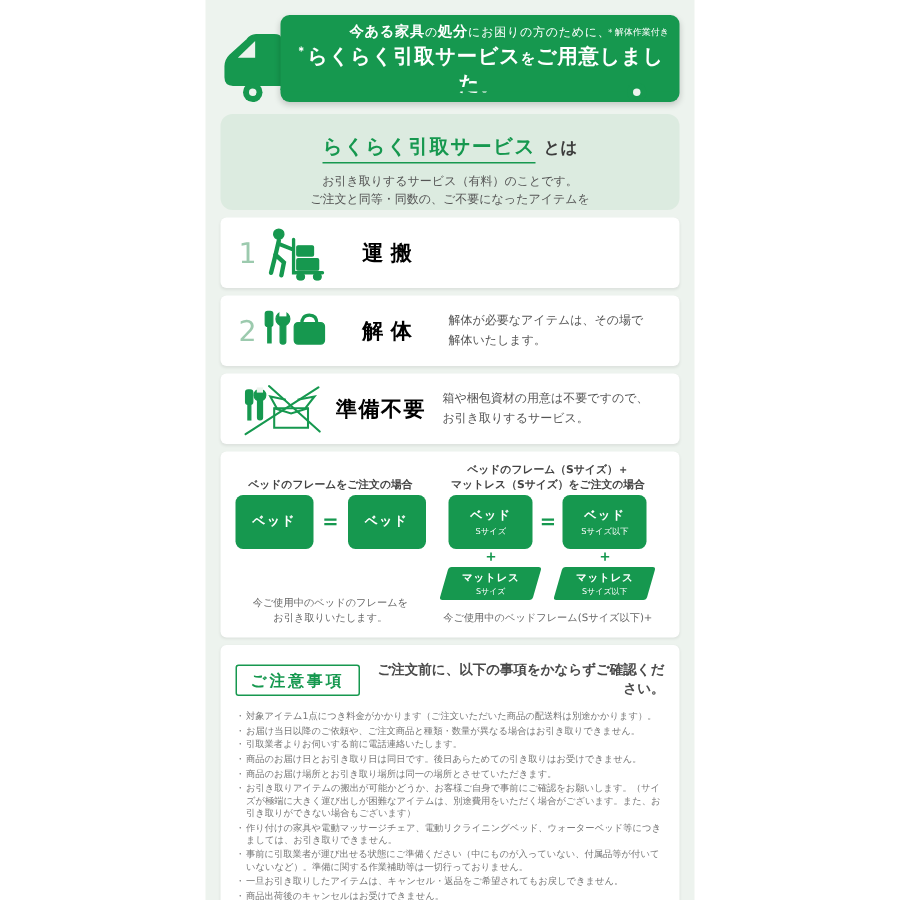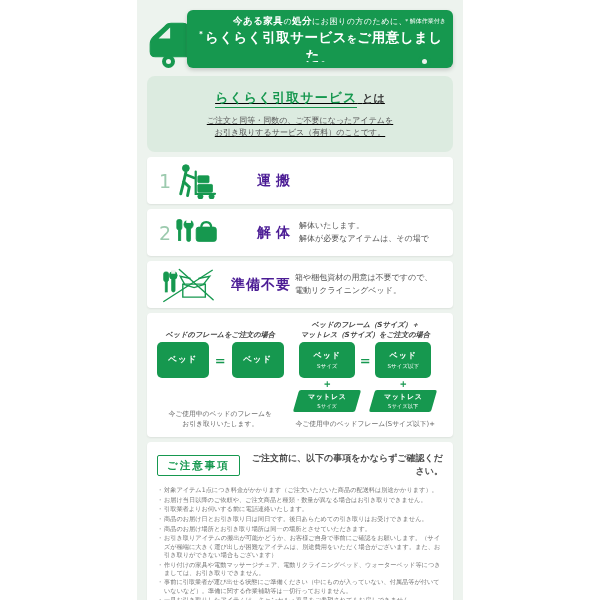--- a/index.html
+++ b/index.html
@@ -20,46 +20,46 @@
   .truck-line2 .star { font-size:7px; vertical-align:top; }
   .truck-line2 .particle { font-size:9.5px; }
   .truck-bed { position:absolute; left:40px; right:3px; top:48px; height:3px;
     background:#16984f; border-radius:2px; }
   .wheel { position:absolute; width:13px; height:13px; border-radius:50%; background:#16984f; top:45px; }
   .wheel::after { content:""; position:absolute; left:4px; top:4px; width:5px; height:5px;
     background:#edf3ee; border-radius:50%; }
   .wheel-left { left:15px; } .wheel-right { right:22px; }
 
   
-  .intro { background:#dcebe0; border-radius:8px; height:76px; margin-bottom:5px;
-    text-align:center; padding-top:11px;text-decoration:underline; }
+  .intro { background:#dcebe0; border-radius:8px; height:64px; margin-bottom:5px;
+    text-align:center; padding-top:11px; }
   .intro-hl { color:#16984f; font-weight:bold; font-size:13px;
     border-bottom:1.5px solid #16984f; padding-bottom:2px; letter-spacing:1px; }
   .intro-suffix { color:#3c3c3c; font-weight:bold; font-size:11px; }
   .intro-body { margin-top:8px; font-size:8px; color:#555; line-height:1.55; }
 
   
   .card { background:#fff; border-radius:4px; box-shadow:0 1px 2px rgba(0,0,0,.07); }
   .step { height:47px; margin-bottom:5px; display:flex; align-items:center; padding:0 12px; }
   .step-num { font-size:19px; color:#9ccaae; width:14px; flex:none; }
   .step-icon { width:48px; flex:none; display:flex; justify-content:center; align-items:center; }
   .step-icon-wide { width:58px; }
-  .step-title { color:#4c1d95; font-weight:bold; font-size:14px; width:74px; flex:none;
-    text-align:right; }
+  .step-title { color:#000000; font-weight:bold; font-size:14px; width:74px; flex:none;
+    text-align:center; }
   .ls4 { letter-spacing:5px; text-indent:5px; }
   .ls2 { letter-spacing:1px; }
   .step-desc { font-size:8px; color:#555; line-height:1.6; margin-left:4px; }
 
   
   .bed { height:124px; margin-bottom:5px; display:flex; padding:8px 8px 7px; }
   .bed-col { display:flex; flex-direction:column; align-items:center; }
   .bed-col-left { flex:0 0 45%; }
   .bed-col-right { flex:1; }
   .bed-title { height:18px; display:flex; flex-direction:column; justify-content:flex-end;
-    font-size:7.2px; font-weight:bold; color:#444; text-align:center; line-height:1.3;font-style:italic; }
+    font-size:7.2px; font-weight:bold; color:#444; text-align:center; line-height:1.3; }
   .bed-row { display:flex; align-items:center; gap:6px; margin-top:3px; }
   .bed-box { background:#16984f; border-radius:5px; color:#fff; display:flex;
     flex-direction:column; align-items:center; justify-content:center;text-align:center; }
   .bed-box-lg { width:52px; height:36px; font-size:8.5px; font-weight:bold; letter-spacing:1px; }
   .bed-box-sm { width:56px; height:36px; }
   .bed-box-sm .l1 { font-size:8px; font-weight:bold; letter-spacing:1px; }
   .bed-box-sm .l2 { font-size:5.5px; margin-top:2px; }
   .eq { color:#16984f; font-weight:bold; font-size:13px; }
   .bed-grid { display:grid; grid-template-columns:62px 14px 62px; justify-items:center;
     align-items:center; margin-top:3px; row-gap:2px; }
@@ -107,22 +107,22 @@
     <div class="wheel wheel-left"></div>
     <div class="wheel wheel-right"></div>
   </div>
 
   <div class="intro">
     <div>
       <span class="intro-hl">らくらく引取サービス</span>
       <span class="intro-suffix">とは</span>
     </div>
     <div class="intro-body">
+      <div>お引き取りするサービス（有料）のことです。</div>
       <div>ご注文と同等・同数の、ご不要になったアイテムを</div>
-      <div>お引き取りするサービス（有料）のことです。</div>
     </div>
   </div>
 
   <div class="card step">
     <div class="step-num">1</div>
     <div class="step-icon">
       <svg viewBox="0 0 46 42" width="40" height="36">
         <circle class="icon-green" cx="10" cy="6" r="4"></circle>
         <path fill="none" stroke="#16984f" stroke-width="3.4" stroke-linecap="round" d="M10 11 L7.5 22 L4 36"></path>
         <path fill="none" stroke="#16984f" stroke-width="3.4" stroke-linecap="round" d="M7.5 22 L14 28 L12 38"></path>
@@ -145,22 +145,22 @@
         <rect class="icon-green" x="3" y="13" width="2.6" height="13"></rect>
         <circle class="icon-green" cx="15" cy="7" r="5.5"></circle>
         <rect fill="#ffffff" x="12.2" y="0" width="5.6" height="5"></rect>
         <rect class="icon-green" x="12.8" y="10" width="4.5" height="17" rx="2"></rect>
         <path fill="none" stroke="#16984f" stroke-width="2.6" d="M30 11 Q30 4 36 4 Q42 4 42 11"></path>
         <rect class="icon-green" x="24" y="10" width="24" height="17" rx="3"></rect>
       </svg>
     </div>
     <div class="step-title ls4">解体</div>
     <div class="step-desc">
+      <div>解体が必要なアイテムは、その場で</div>
       <div>解体いたします。</div>
-      <div>解体が必要なアイテムは、その場で</div>
     </div>
   </div>
 
   <div class="card step">
     <div class="step-icon step-icon-wide">
       <svg viewBox="0 0 60 40" width="52" height="36">
         <rect class="icon-green" x="2" y="5" width="5.5" height="11" rx="2"></rect>
         <rect class="icon-green" x="3.8" y="16" width="2.2" height="12"></rect>
         <circle class="icon-green" cx="13" cy="9" r="4.5"></circle>
         <rect fill="#edf3ee" x="10.6" y="3" width="4.8" height="4"></rect>
@@ -168,21 +168,21 @@
         <path fill="none" stroke="#16984f" stroke-width="1.6" d="M24 19 L50 19 L50 34 L24 34 Z"></path>
         <path fill="none" stroke="#16984f" stroke-width="1.6" d="M26 19 L21 10 L33 12.5 M48 19 L55 10 L42 12.5"></path>
         <path fill="none" stroke="#16984f" stroke-width="1.6" d="M24 19 L37 23 L50 19"></path>
         <path fill="none" stroke="#16984f" stroke-width="1.6" stroke-linecap="round" d="M2 39 L58 3"></path>
         <path fill="none" stroke="#16984f" stroke-width="1.6" stroke-linecap="round" d="M20 2 L59 37"></path>
       </svg>
     </div>
     <div class="step-title ls2">準備不要</div>
     <div class="step-desc">
       <div>箱や梱包資材の用意は不要ですので、</div>
-      <div>電動リクライニングベッド。</div>
+      <div>お引き取りするサービス。</div>
     </div>
   </div>
 
   <div class="card bed">
     <div class="bed-col bed-col-left">
       <div class="bed-title">
         <span>ベッドのフレームをご注文の場合</span>
       </div>
       <div class="bed-row">
         <div class="bed-box bed-box-lg">

